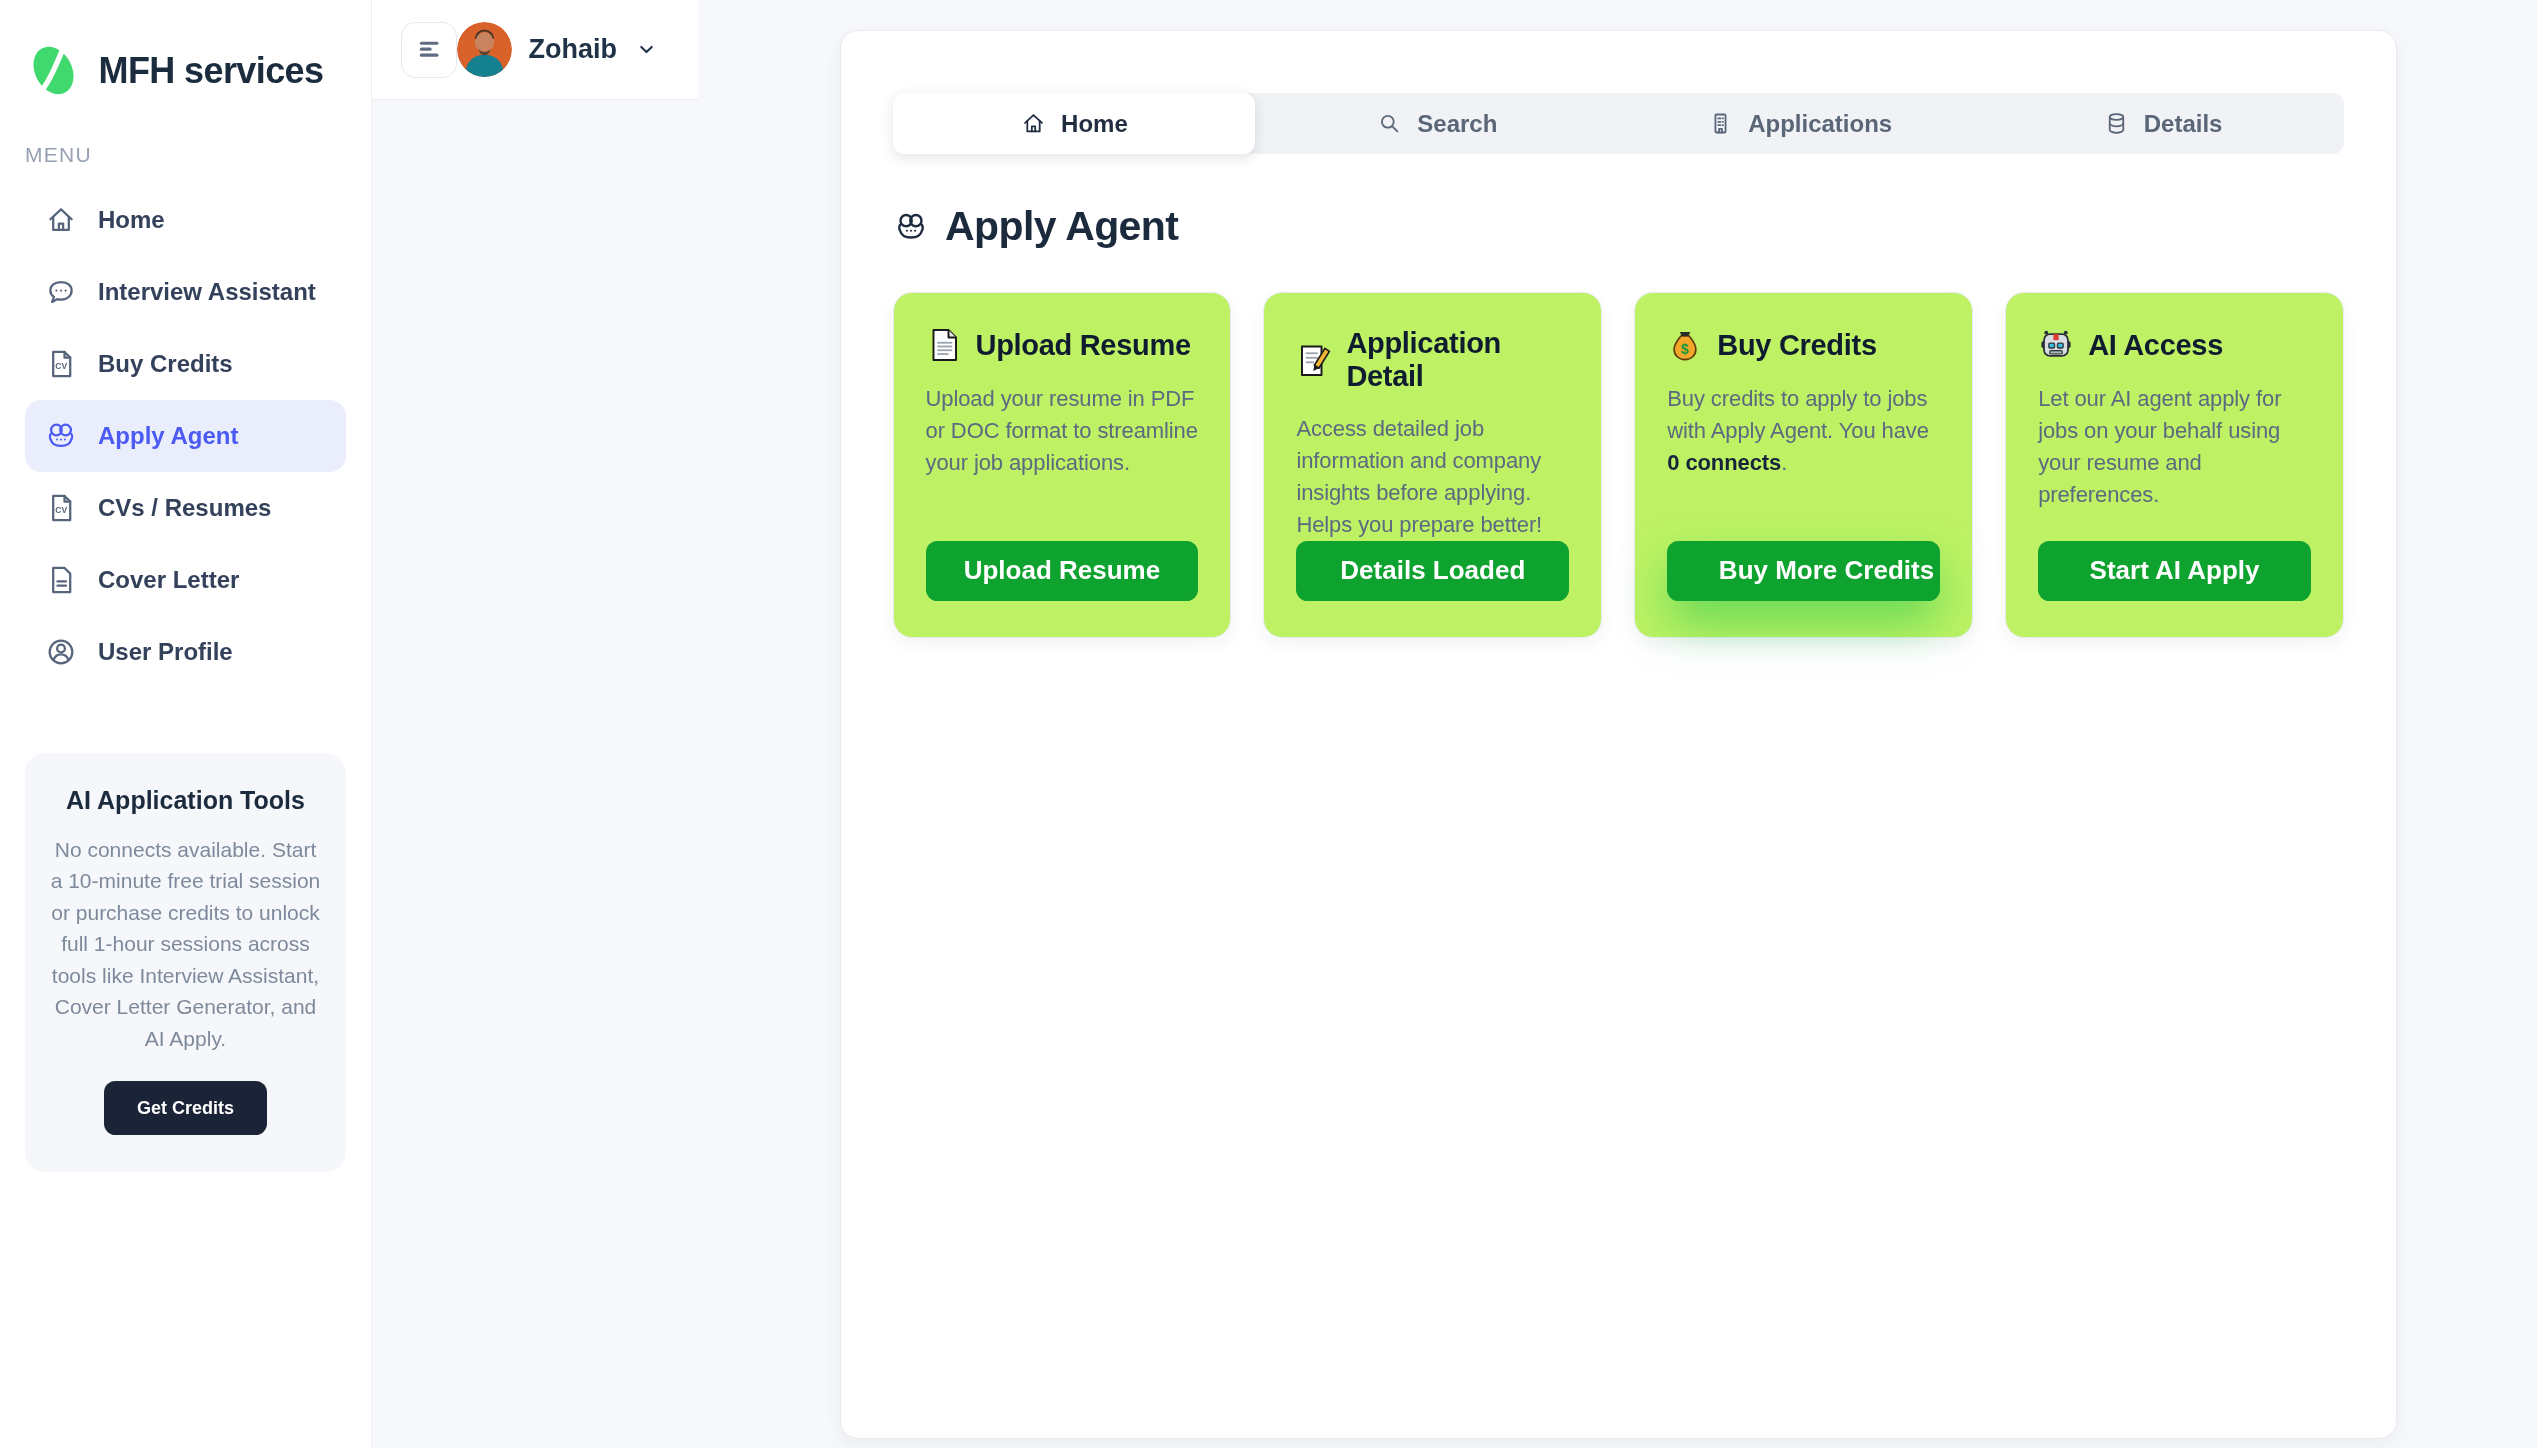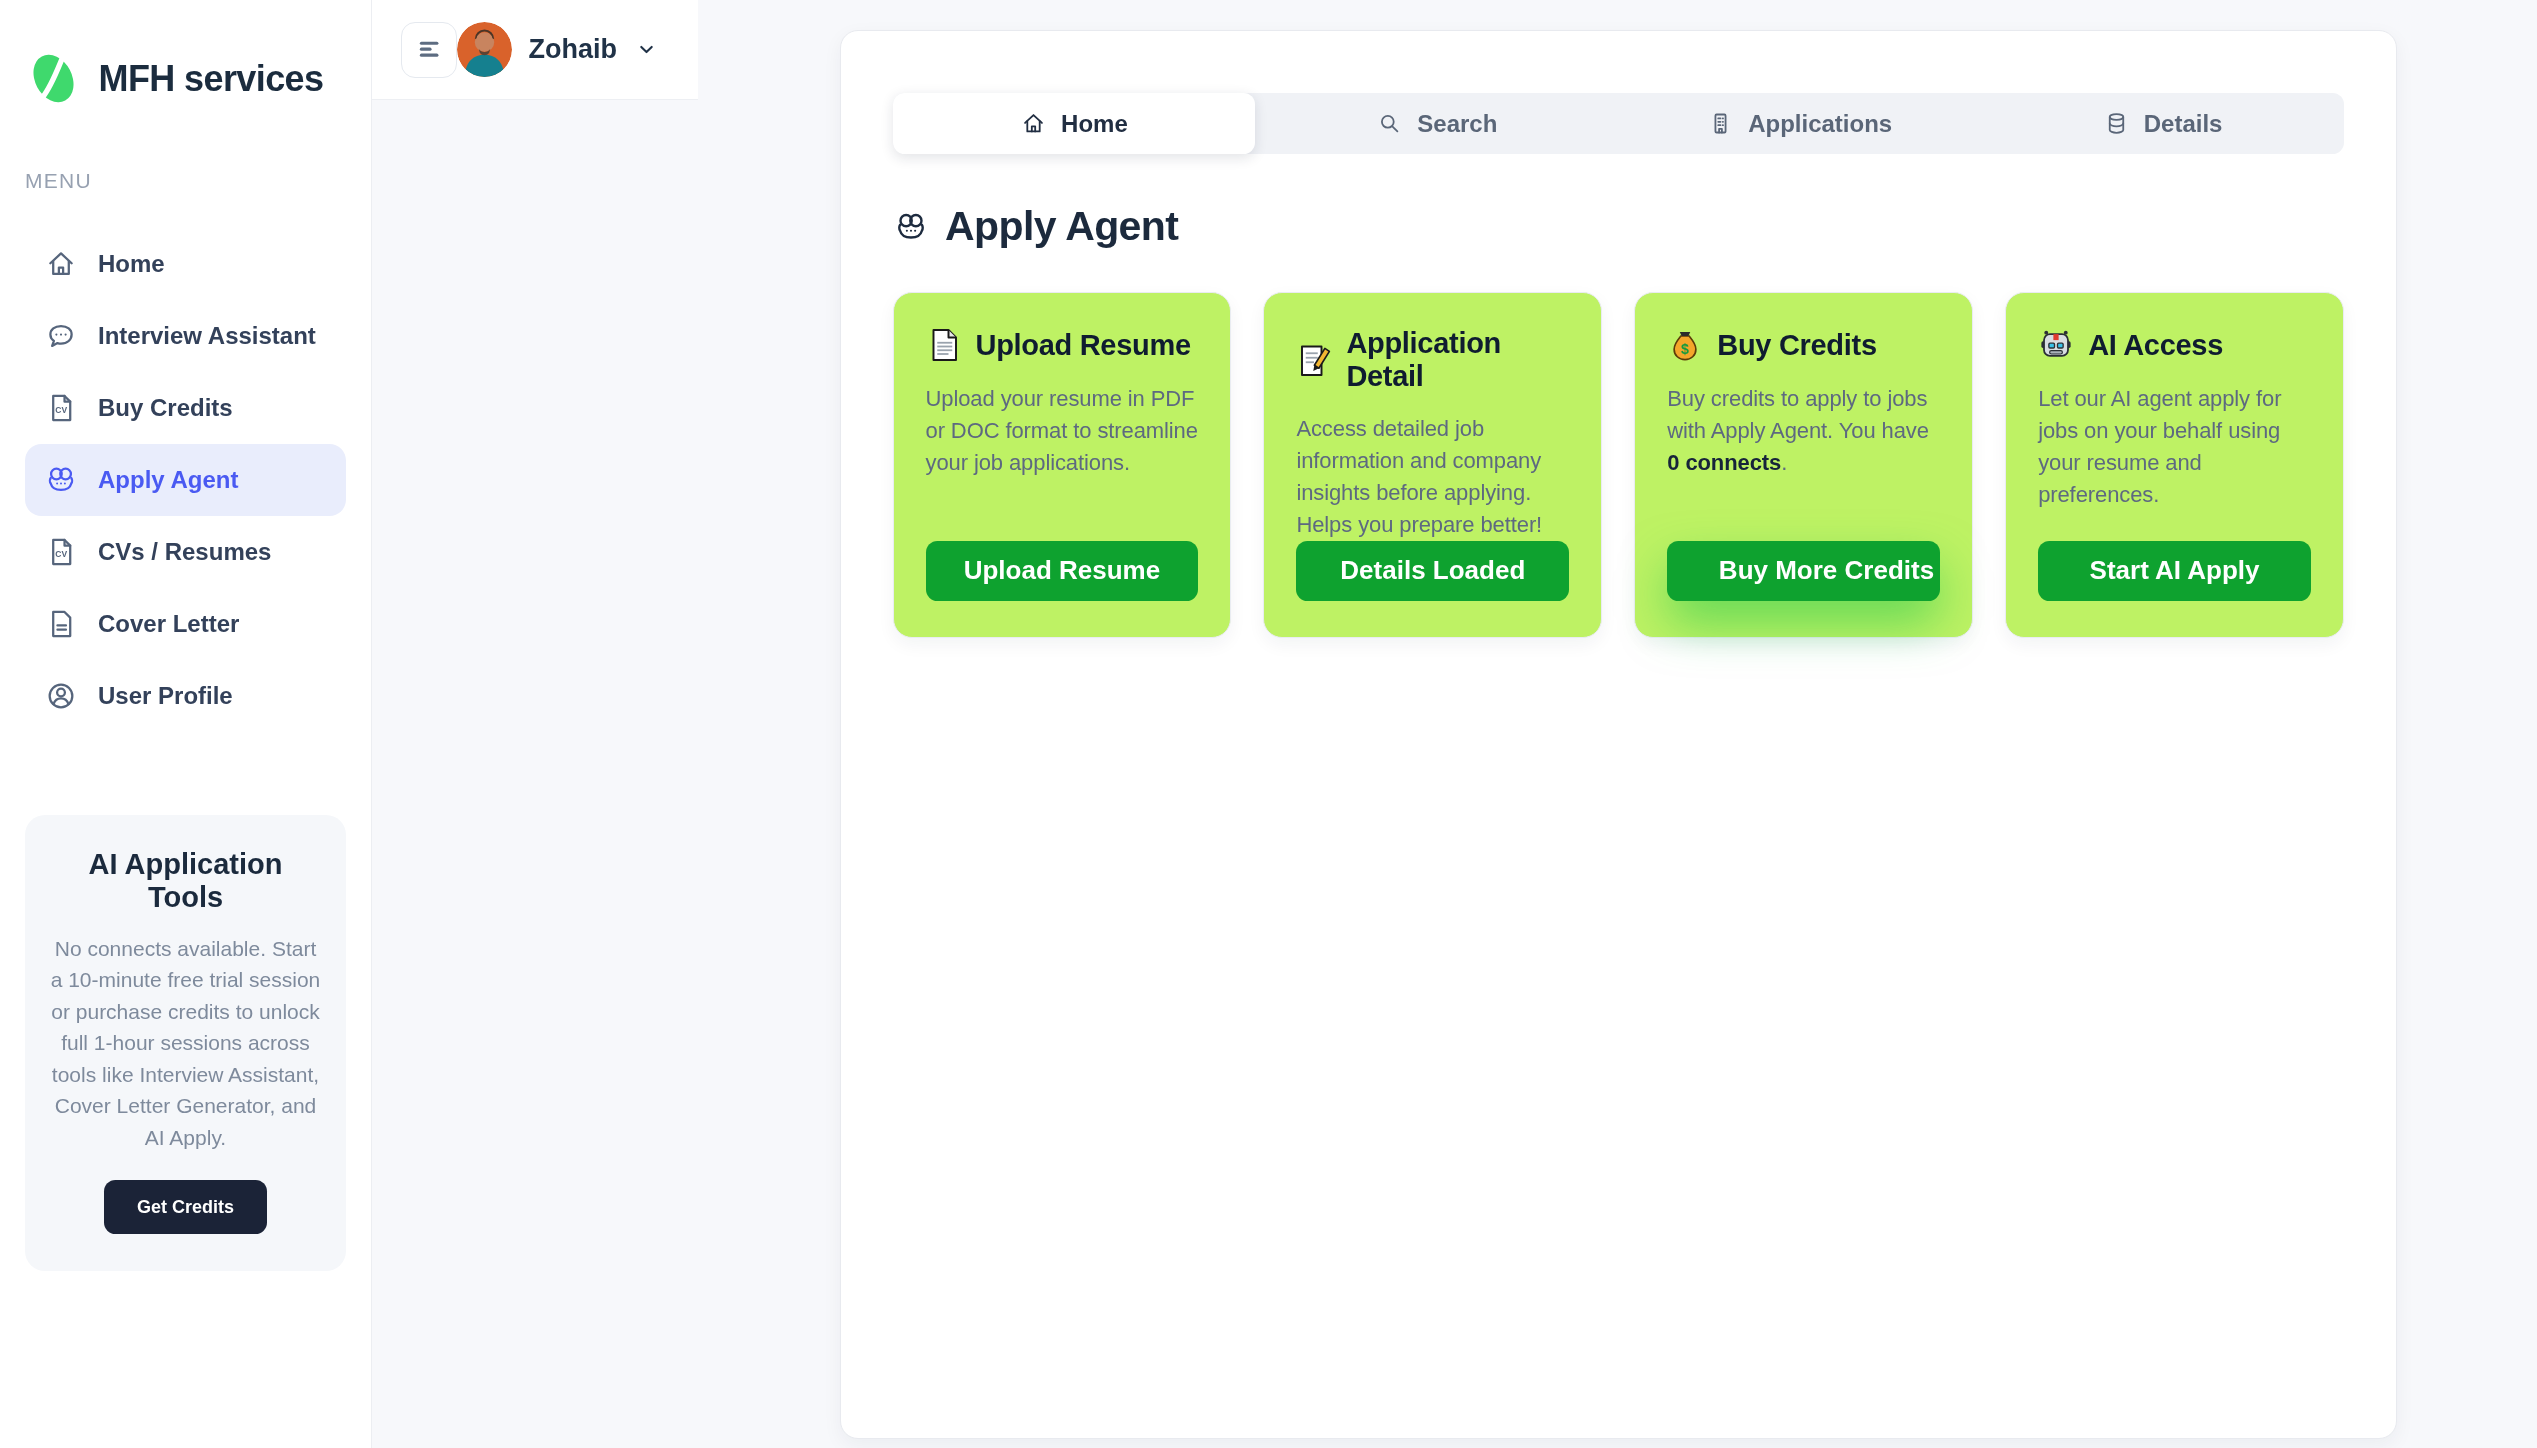--- a/index.html
+++ b/index.html
@@ -7,43 +7,43 @@
   body {
     width:2538px; height:1449px; overflow:hidden;
     font-family:"Liberation Sans","DejaVu Sans",sans-serif;
     background:#f7f8fb; color:#1c2a3d;
   }
   .app { display:flex; width:100%; height:100%; }
 
   
   .sidebar {
     width:372px; flex:none; background:#ffffff;
-    border-right:1.3px solid #eceef2; padding:12px 25px;
-    display:flex; flex-direction:column;gap:18px;
+    border-right:1.3px solid #eceef2; padding:4px 25px;
+    display:flex; flex-direction:column;
   }
   .logo-row { display:flex; align-items:center; gap:16.5px; padding-top:38px; }
   .logo-mark svg { width:57px; height:57px; display:block; }
   .logo-text { font-size:36px; font-weight:800; color:#1b2c3e; letter-spacing:-0.6px; }
   .menu-label { margin-top:44px; font-size:21px; color:#97a1b1; letter-spacing:1.3px; }
   .nav { margin-top:16.5px; display:flex; flex-direction:column; }
   .nav-item {
     height:72px; display:flex; align-items:center; gap:20px;
     padding:0 19px; border-radius:16.5px; cursor:pointer;
     font-size:24px; font-weight:600; color:#33415a;
   }
   .nav-item .nav-icon { color:#56657c; display:flex; }
   .nav-item .nav-icon svg { width:34px; height:34px; display:block; }
   .nav-item.active { background:#e9edfc; color:#4a5af2; }
   .nav-item.active .nav-icon { color:#4a5af2; }
 
   .tools-card {
     margin-top:65px; background:#f5f7fa; border-radius:20px;
     padding:33px 25px 37px; text-align:center;
   }
-  .tools-title { font-size:29px; font-weight:800; color:#1b2a3d; }
+  .tools-title { font-size:25px; font-weight:800; color:#1b2a3d; }
   .tools-body { margin-top:19px; font-size:21px; line-height:1.5; color:#7e8a9c; }
   .tools-btn {
     margin-top:27px; background:#1b2337; color:#fff; border:none;
     font-size:18px; font-weight:700; padding:16.5px 33px; border-radius:11.4px;
     font-family:inherit; cursor:pointer;
   }
 
   
   .main { flex:1; display:flex; flex-direction:row; min-width:0; }
   .topbar {

